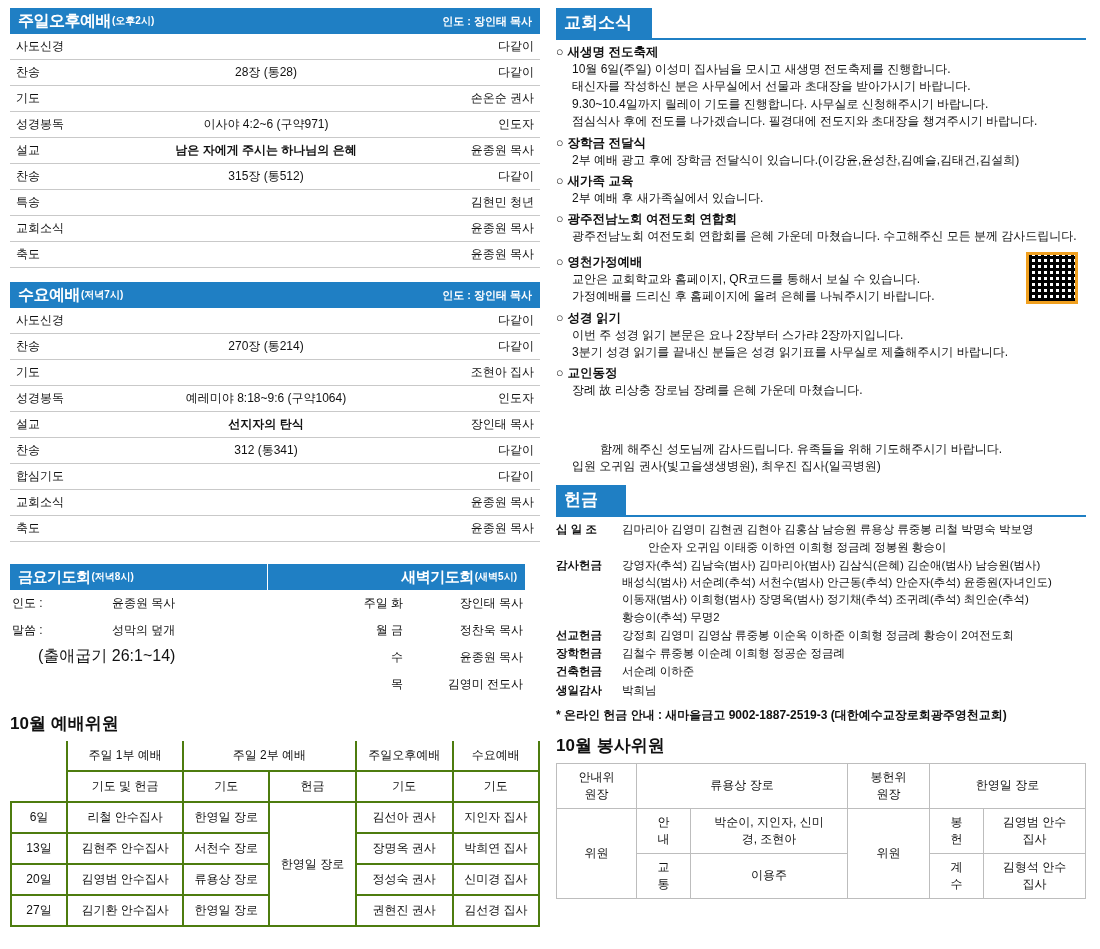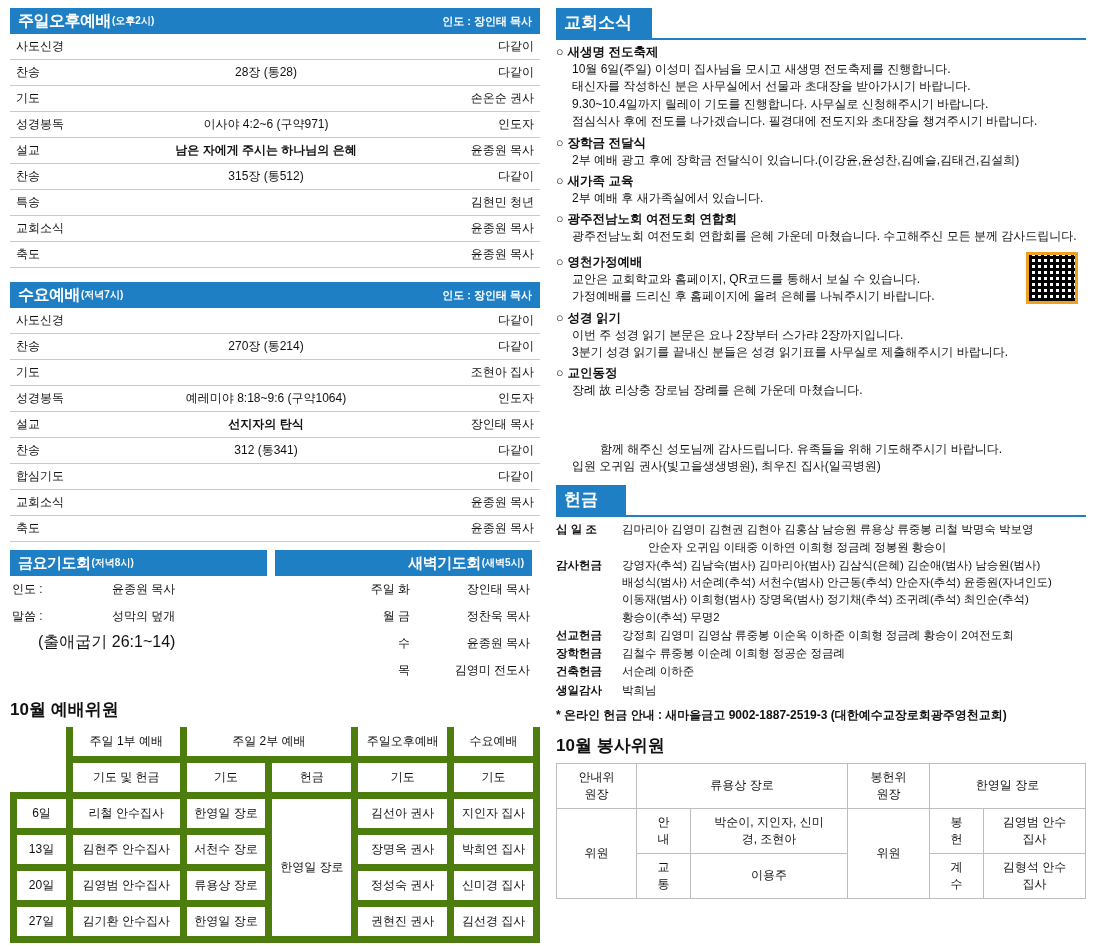--- a/index.html
+++ b/index.html
@@ -52,41 +52,41 @@
     padding: 4px 6px;
     font-size: 12px;
     height: 23px;
   }
   table.ows td.c1 { width: 92px; }
   table.ows td.c2 { text-align: center; }
   table.ows td.c3 { width: 110px; text-align: right; }
   td.bold { font-weight: bold; }
 
   
-  .dual { display: flex; gap: 8px; margin-top: 8px; }
+  .dual { display: flex; gap: 1px; margin-top: 22px; }
   .dual .half { width: 257px; }
   .dual .barhead .title { font-size: 15px; }
   .half.right .barhead { justify-content: flex-end; }
   .kv { display:flex; padding: 5px 2px 5px 2px; font-size: 12px; }
   .kv .k { width: 100px; }
   .kv .v { flex: 1; }
   .kv-r { display:flex; justify-content: flex-end; gap: 10px; padding: 5px 2px; font-size:12px; }
   .kv-r .k { width: 26px; text-align:right; }
   .kv-r .v { width: 110px; text-align:right; }
   .indent { padding-left: 28px; font-size: 16px; padding-top: 2px;}
 
   
   h2.month {
     font-size: 17px; font-weight: bold; margin: 14px 0 6px 0;
   }
 
   
   table.grid { width: 100%; border-collapse: collapse; font-size: 12px; }
   table.grid td, table.grid th {
-    border: 7px solid #4d7c0f;
+    border: 2px solid #4d7c0f;
     text-align: center;
     padding: 6px 2px;
     font-weight: normal;
   }
   table.grid tr.hdr td { border-top: none; }
   table.grid td.blank { border: none; }
 
   
   ul.notices { list-style:none; margin:0; padding:0; }
   ul.notices > li { margin-bottom: 4px; }

